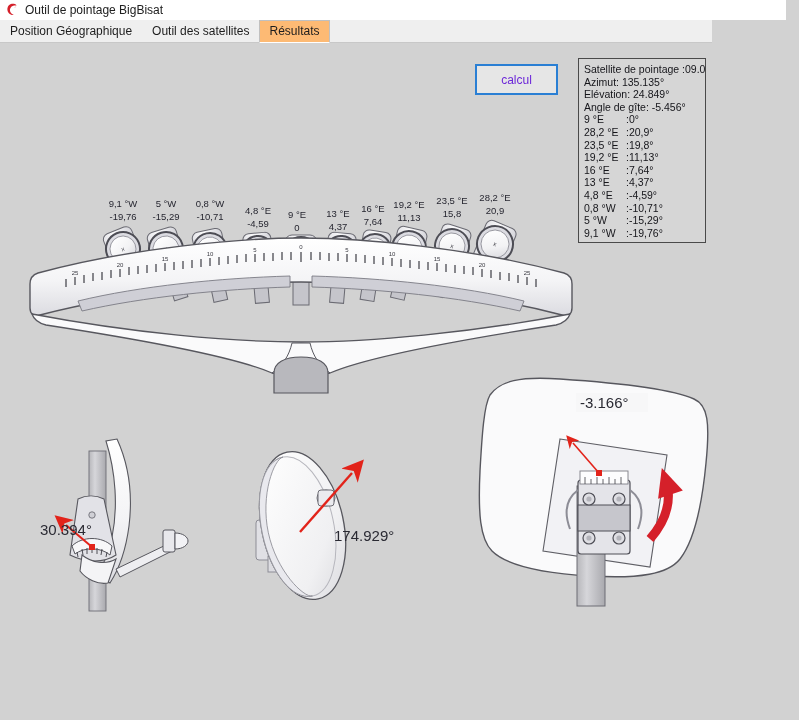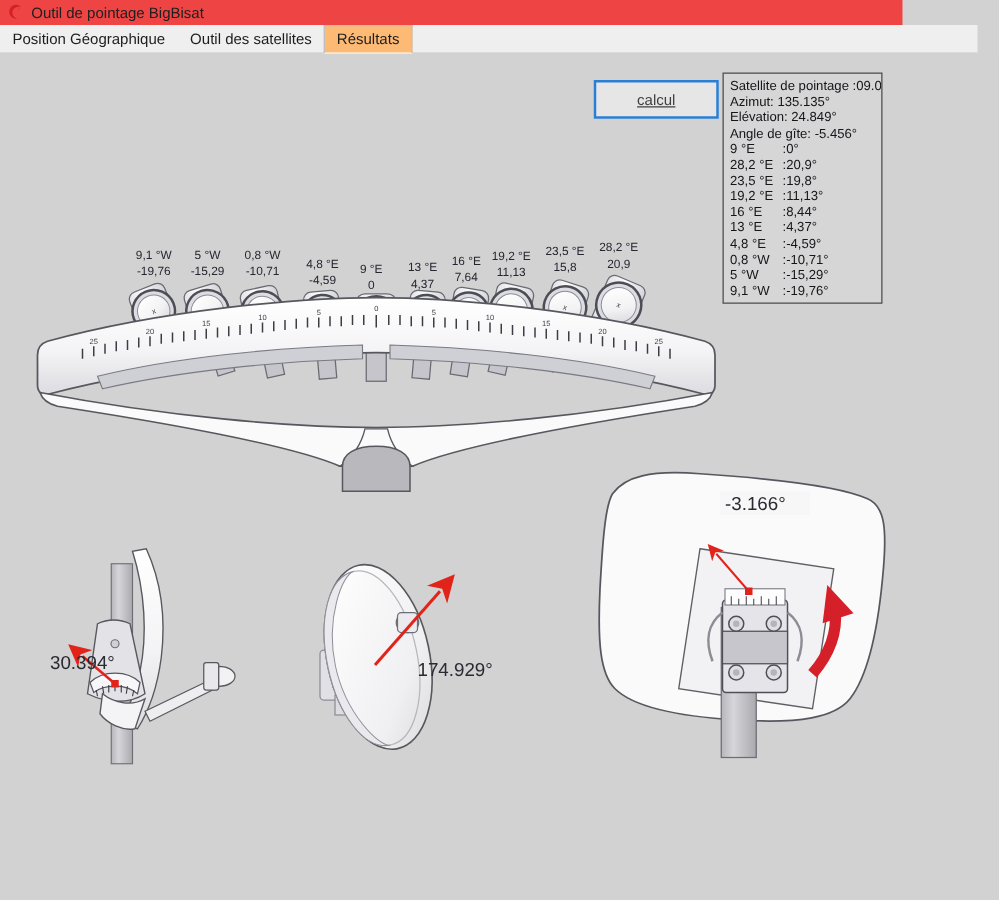--- a/index.html
+++ b/index.html
@@ -7,36 +7,36 @@
     width:799px;height:720px;
     background:#d2d2d2;
     font-family:"Liberation Sans", sans-serif;
     font-size:12px;
     color:#1a1a1a;
     overflow:hidden;
     position:relative;
   }
   
   #titlebar{
-    position:absolute;left:0;top:0;width:722px;height:20px;
-    background:#ef4444;
+    position:absolute;left:0;top:0;width:786px;height:20px;
+    background:#ffffff;
     display:flex;align-items:center;
   }
   #app-icon{
     width:16px;height:16px;margin-left:4px;margin-right:5px;
     position:relative;flex:none;
   }
   #app-icon svg{display:block;}
   #title-text{
     font-size:12px;color:#202020;line-height:20px;
     white-space:nowrap;
   }
   
   #tabstrip{
-    position:absolute;left:0;top:20px;width:782px;height:23px;
+    position:absolute;left:0;top:20px;width:712px;height:23px;
     background:#efefef;
     display:flex;align-items:flex-end;
     border-bottom:1px solid #c8c8c8;
     box-sizing:border-box;
   }
   .tab{
     font-size:12px;
     padding:3px 9px 4px 9px;
     line-height:15px;
     white-space:nowrap;
@@ -57,28 +57,27 @@
   }
   
   #content{
     position:absolute;left:0;top:43px;width:799px;height:677px;
     background:#d2d2d2;
     overflow:hidden;
   }
   
   #calcul-button{
     position:absolute;left:475px;top:21px;
-    width:100px;height:31px;
+    width:83px;height:31px;
     background:#e6e6e6;
     border:2px solid #2a7fd4;
     display:flex;align-items:center;justify-content:center;
-    font-size:12px;color:#404040;
+    font-size:12px;color:#6d28d9;
     box-sizing:border-box;
     cursor:pointer;
-    text-decoration:underline;
   }
   
   #results-panel{
     position:absolute;left:578px;top:15px;
     width:128px;height:185px;
     background:#d6d6d6;
     border:1px solid #4a4a4a;
     box-sizing:border-box;
     padding:4px 0 0 5px;
     font-size:10.5px;
@@ -500,21 +499,21 @@
     <div class="rp-line">
       <span class="rp-sat">28,2 °E</span><span class="rp-col">: </span><span class="rp-col">20,9°</span>
     </div>
     <div class="rp-line">
       <span class="rp-sat">23,5 °E</span><span class="rp-col">: </span><span class="rp-col">19,8°</span>
     </div>
     <div class="rp-line">
       <span class="rp-sat">19,2 °E</span><span class="rp-col">: </span><span class="rp-col">11,13°</span>
     </div>
     <div class="rp-line">
-      <span class="rp-sat">16 °E</span><span class="rp-col">: </span><span class="rp-col">8,44°</span>
+      <span class="rp-sat">16 °E</span><span class="rp-col">: </span><span class="rp-col">7,64°</span>
     </div>
     <div class="rp-line">
       <span class="rp-sat">13 °E</span><span class="rp-col">: </span><span class="rp-col">4,37°</span>
     </div>
     <div class="rp-line">
       <span class="rp-sat">4,8 °E</span><span class="rp-col">: </span><span class="rp-col">-4,59°</span>
     </div>
     <div class="rp-line">
       <span class="rp-sat">0,8 °W</span><span class="rp-col">: </span><span class="rp-col">-10,71°</span>
     </div>

